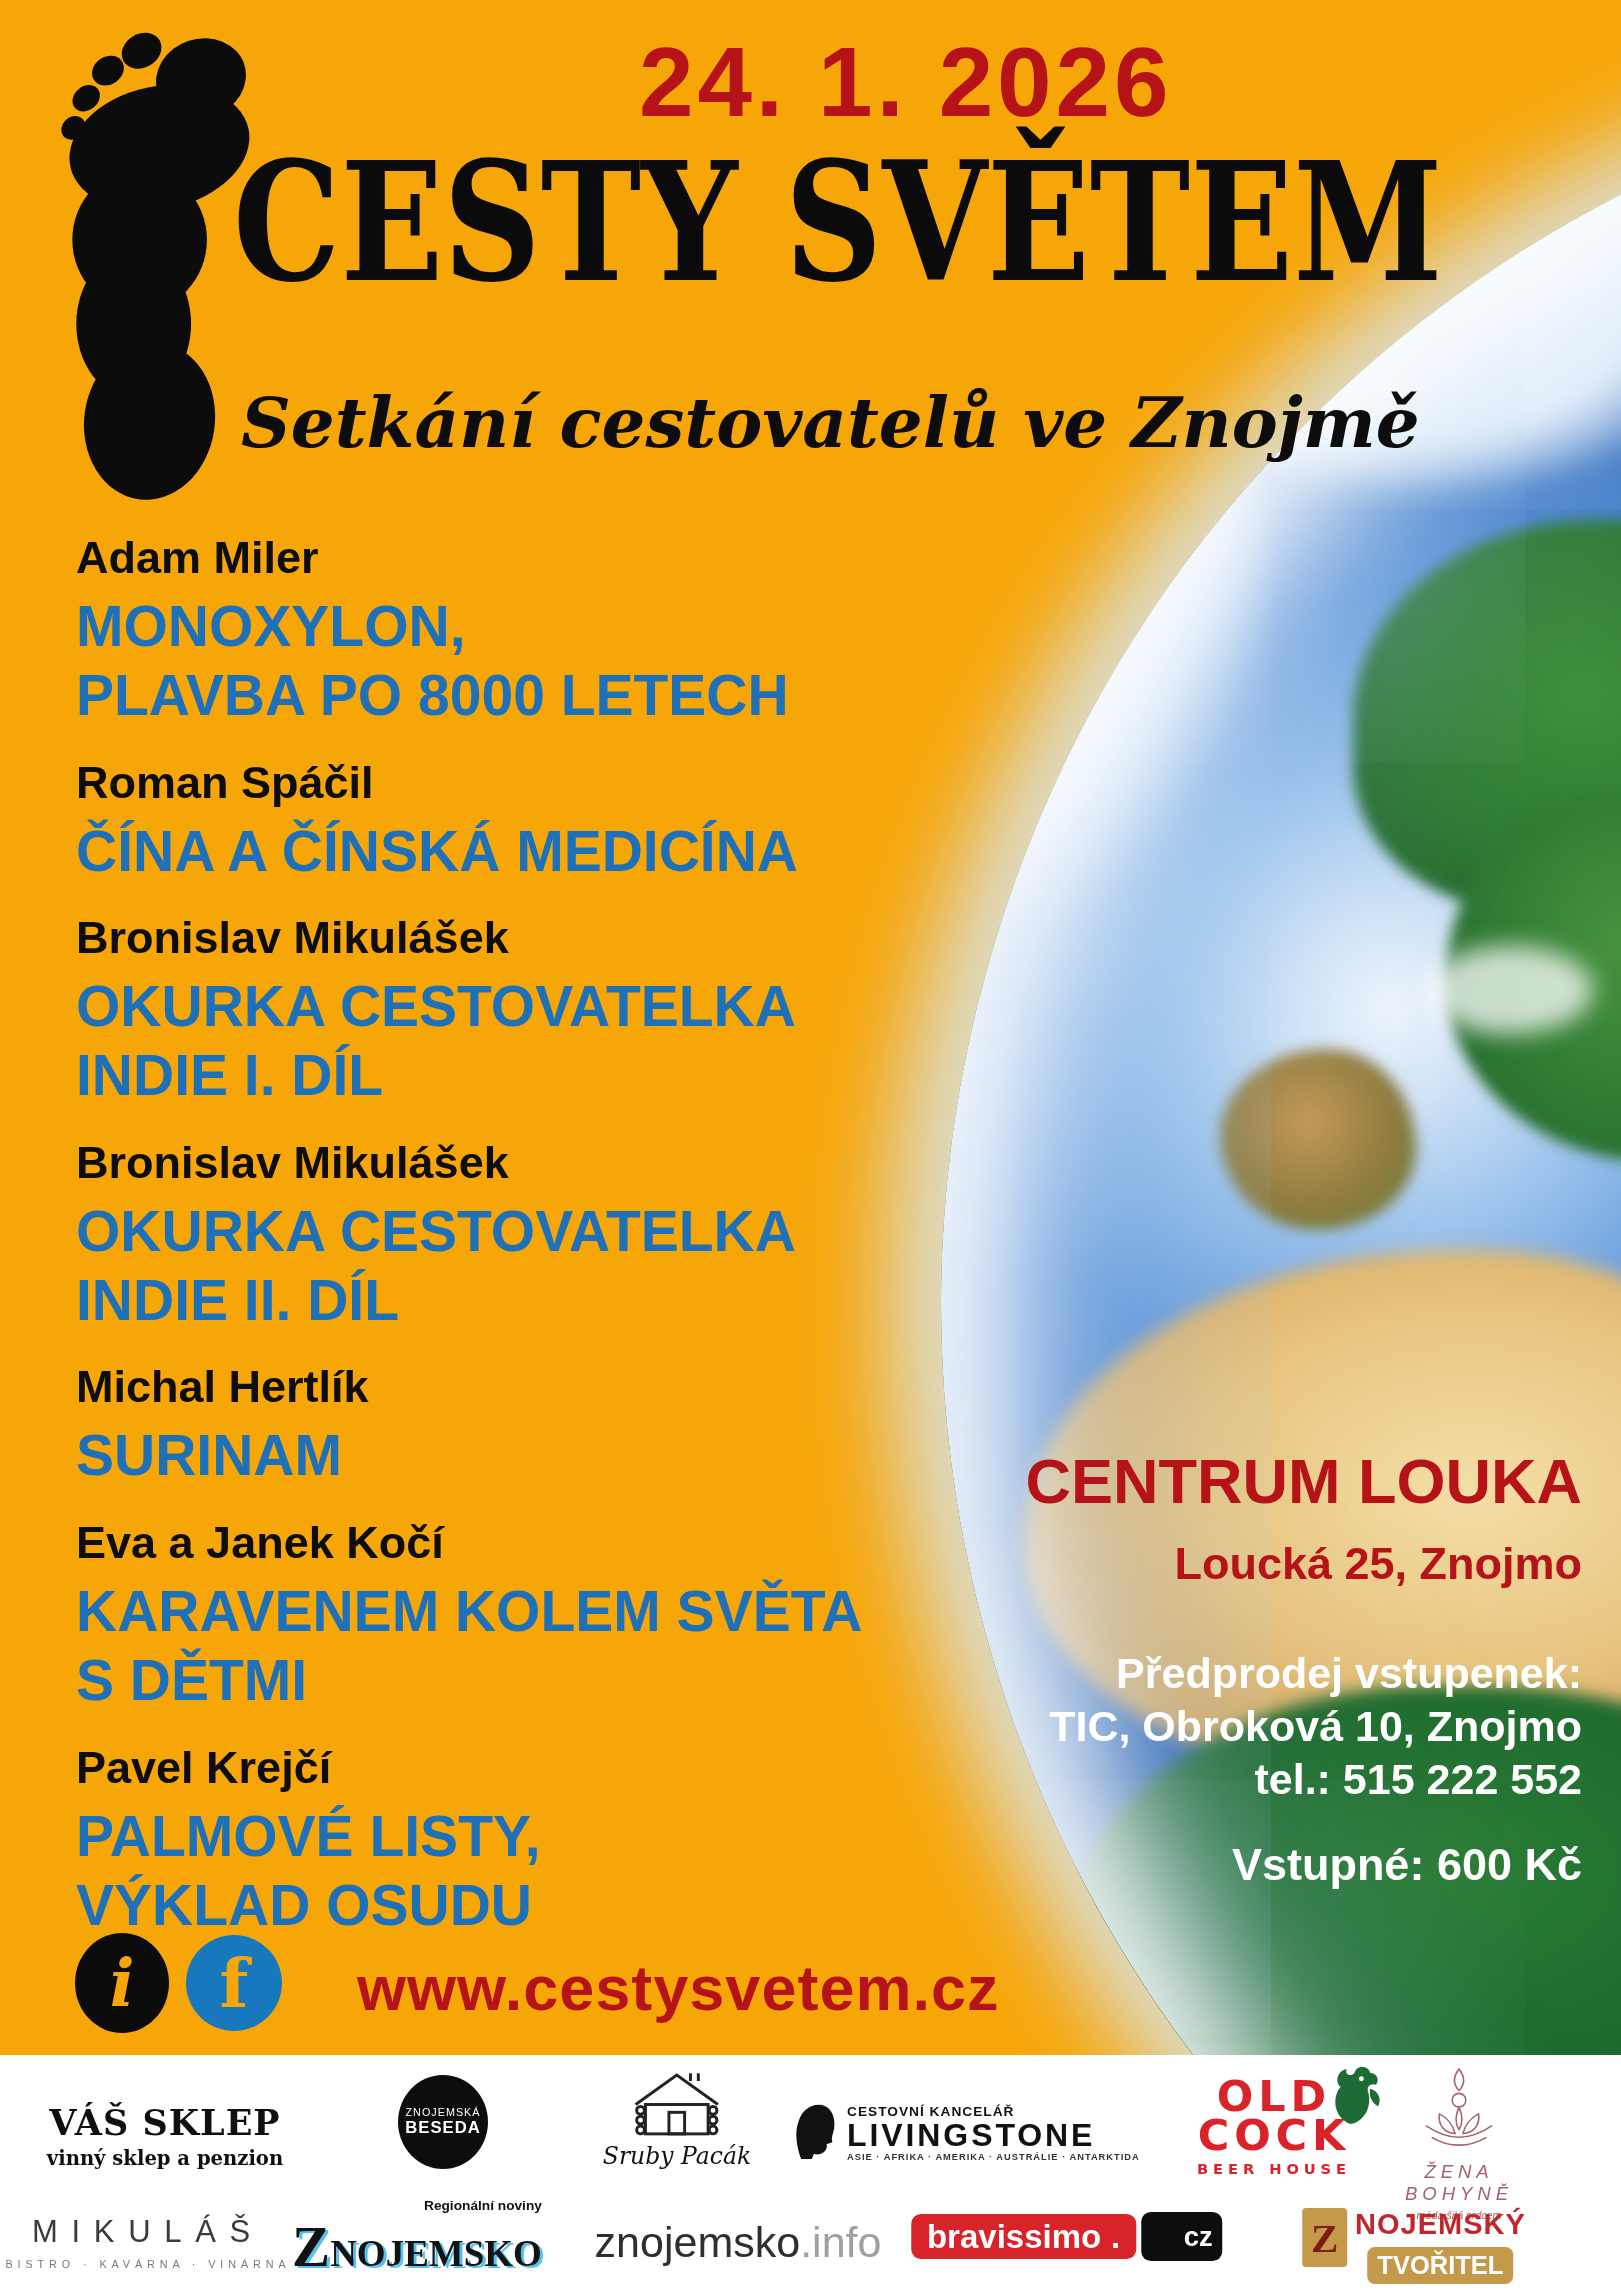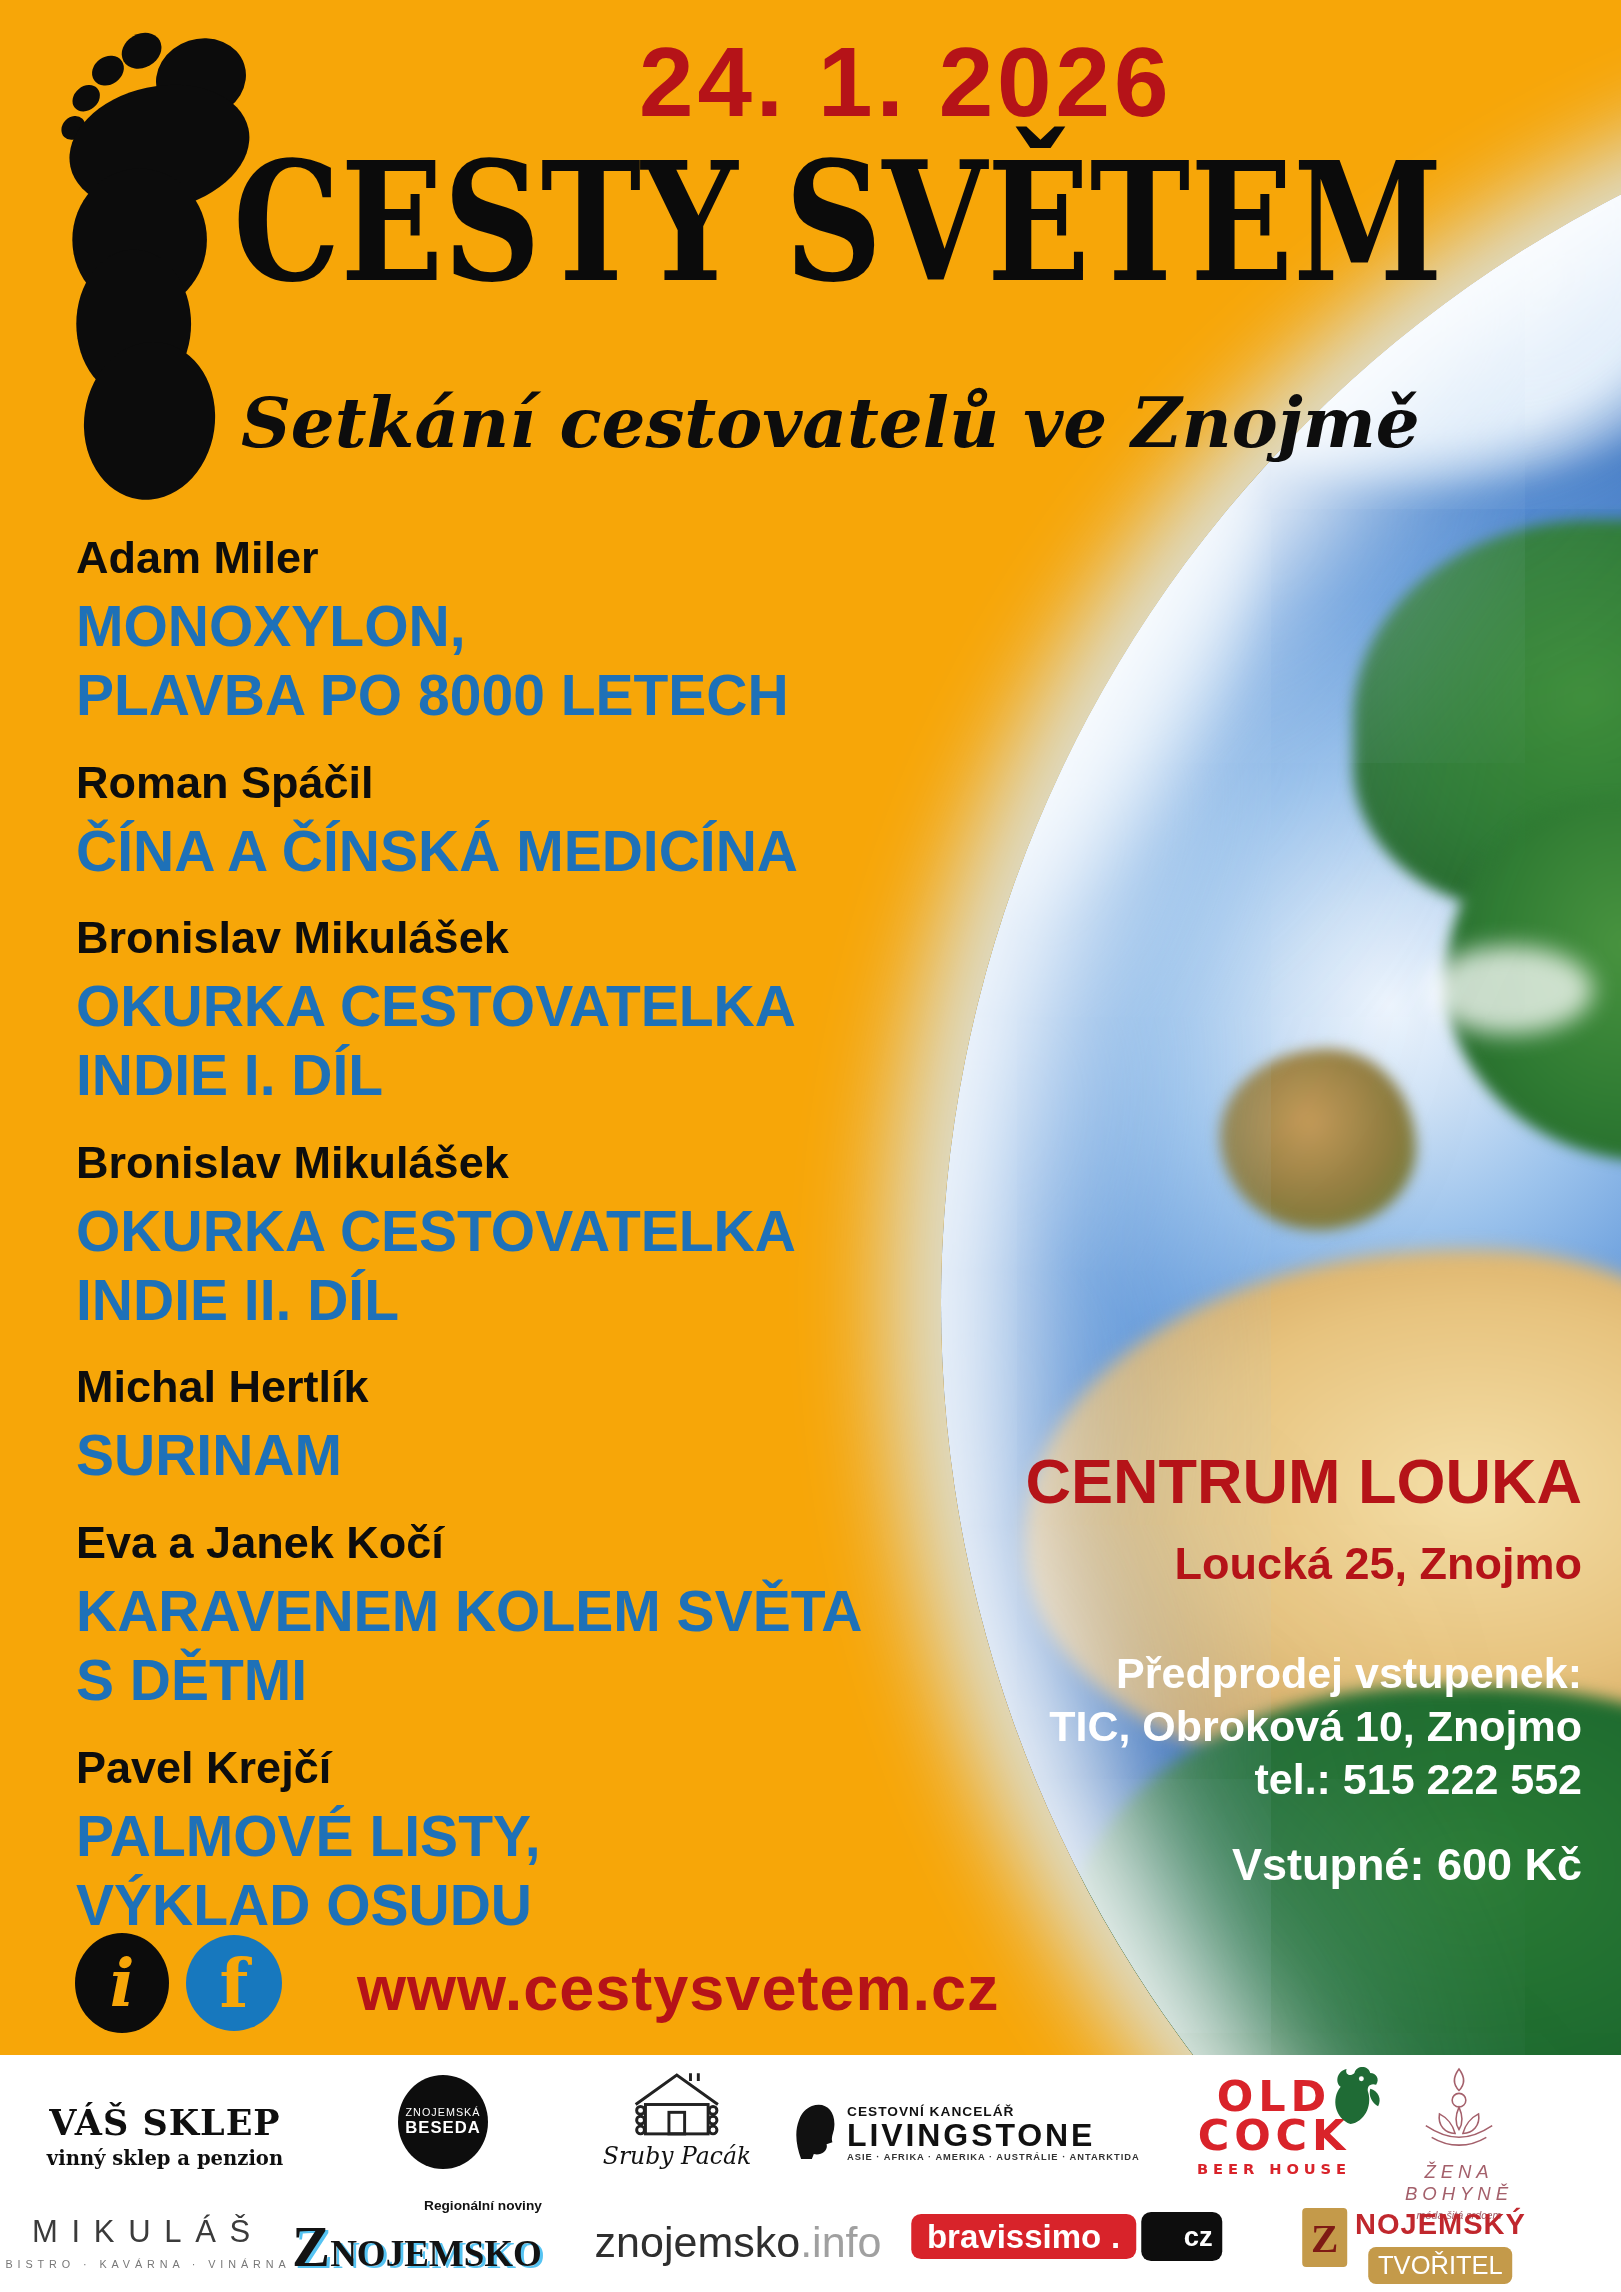--- a/index.html
+++ b/index.html
@@ -96,21 +96,21 @@
   .brav .pill{background:#D8232A;border-radius:9.8px;padding:3.9px 15.7px;color:#fff;font-size:33px;
         font-weight:bold;display:flex;align-items:center;gap:9.8px;}
   .brav .dot{color:#fff;font-size:33px;font-weight:bold;}
   .brav .cz{background:#0d0d0d;border-radius:9.8px;width:49px;height:49px;display:flex;align-items:center;
         justify-content:center;color:#fff;font-size:27.4px;font-weight:bold;padding-left:32px;}
   .tvor{display:flex;align-items:flex-start;gap:7.8px;}
   .tvor .zbadge{background:#C49A4A;border-radius:3.9px;width:45px;height:59px;display:flex;align-items:center;
         justify-content:center;font-family:"Liberation Serif",serif;font-weight:bold;font-size:41px;color:#7E1A14;}
   .tvor .row{display:flex;align-items:center;gap:5.9px;flex-direction:column;}
   .tvor .nm{font-size:29px;font-weight:bold;color:#C0272D;letter-spacing:1px;}
-  .tvor .badge{background:#C49A4A;border-radius:7.8px;padding:3.9px 9.8px;color:#fff;font-size:25.5px;font-weight:normal;}
+  .tvor .badge{background:#C49A4A;border-radius:7.8px;padding:3.9px 9.8px;color:#fff;font-size:25.5px;font-weight:bold;}
   .tvor .url{font-size:12.7px;color:#C49A4A;margin-top:17px;text-align:center;}
 </style>
 </head>
 <body>
 
 <div class="poster">
   <div class="orange">
 
     <div class="globe">
       <div class="ocean blob"></div>

